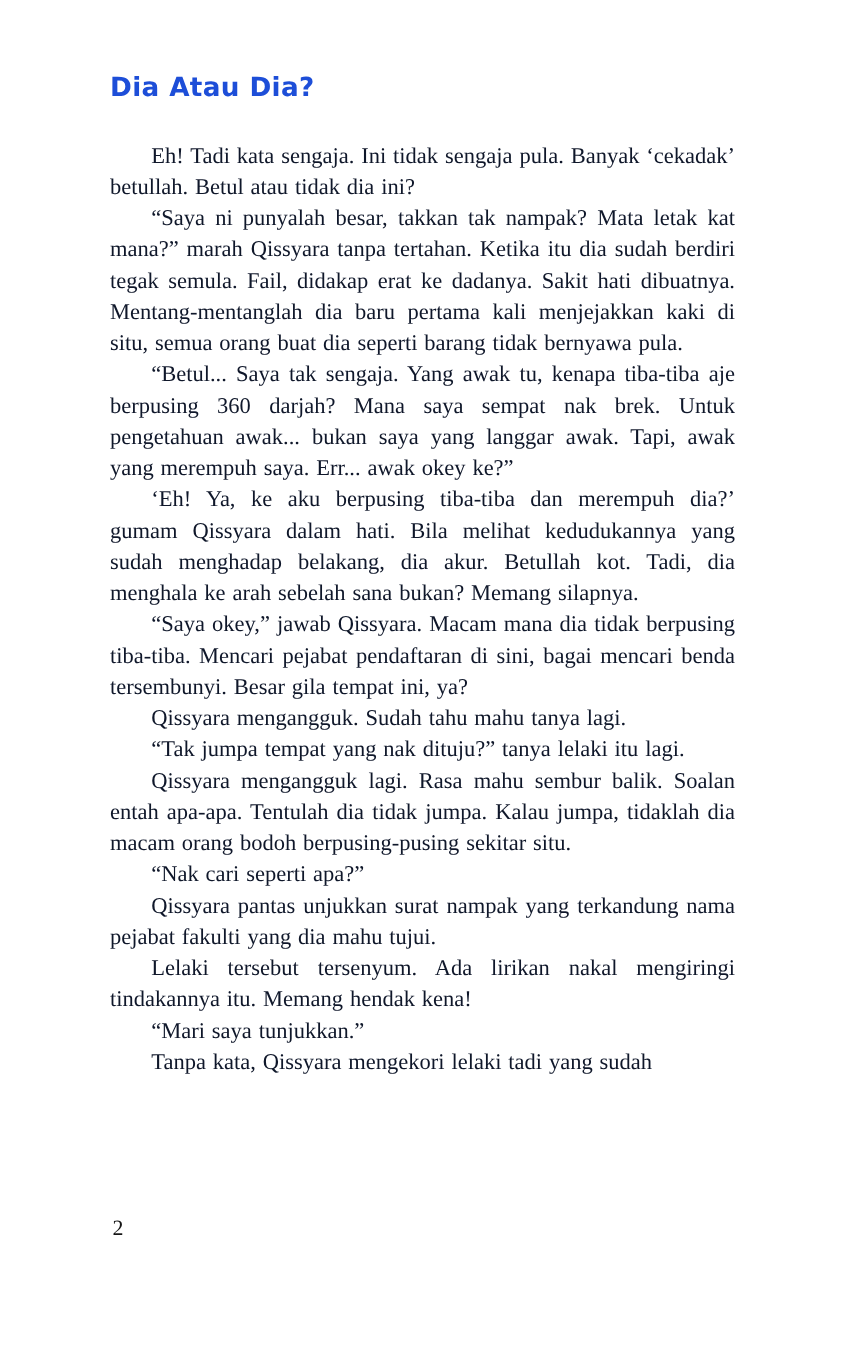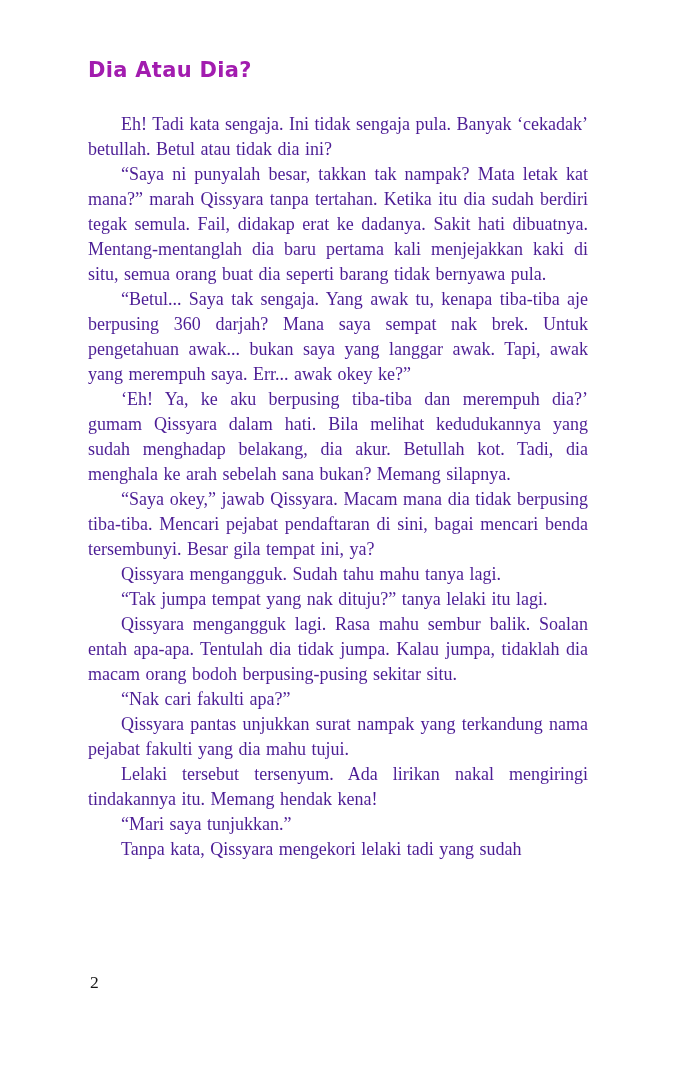--- a/index.html
+++ b/index.html
@@ -17,32 +17,32 @@
     color: #161616;
   }
   .chapter-title {
     position: absolute;
     left: 88px;
     top: 58px;
     font-family: "DejaVu Sans", sans-serif;
     font-weight: 800;
     font-size: 21px;
     letter-spacing: 0.3px;
-    color: #a21caf;
+    color: #1d4ed8;
     white-space: nowrap;
   }
   .body-text {
     position: absolute;
     left: 88px;
     top: 112px;
     width: 500px;
     font-size: 18px;
     line-height: 25px;
     text-align: justify;
-    color: #4c1d95;
+    color: #0f172a;
   }
   .body-text p {
     margin: 0;
     padding: 0;
     text-indent: 33px;
     word-spacing: 1px;
   }
   .page-number {
     position: absolute;
     left: 90px;
@@ -60,21 +60,21 @@
 
   <div class="body-text">
       <p>Eh! Tadi kata sengaja. Ini tidak sengaja pula. Banyak ‘cekadak’ betullah. Betul atau tidak dia ini?</p>
       <p>“Saya ni punyalah besar, takkan tak nampak? Mata letak kat mana?” marah Qissyara tanpa tertahan. Ketika itu dia sudah berdiri tegak semula. Fail, didakap erat ke dadanya. Sakit hati dibuatnya. Mentang-mentanglah dia baru pertama kali menjejakkan kaki di situ, semua orang buat dia seperti barang tidak bernyawa pula.</p>
       <p>“Betul... Saya tak sengaja. Yang awak tu, kenapa tiba-tiba aje berpusing 360 darjah? Mana saya sempat nak brek. Untuk pengetahuan awak... bukan saya yang langgar awak. Tapi, awak yang merempuh saya. Err... awak okey ke?”</p>
       <p>‘Eh! Ya, ke aku berpusing tiba-tiba dan merempuh dia?’ gumam Qissyara dalam hati. Bila melihat kedudukannya yang sudah menghadap belakang, dia akur. Betullah kot. Tadi, dia menghala ke arah sebelah sana bukan? Memang silapnya.</p>
       <p>“Saya okey,” jawab Qissyara. Macam mana dia tidak berpusing tiba-tiba. Mencari pejabat pendaftaran di sini, bagai mencari benda tersembunyi. Besar gila tempat ini, ya?</p>
       <p>Qissyara mengangguk. Sudah tahu mahu tanya lagi.</p>
       <p>“Tak jumpa tempat yang nak dituju?” tanya lelaki itu lagi.</p>
       <p>Qissyara mengangguk lagi. Rasa mahu sembur balik. Soalan entah apa-apa. Tentulah dia tidak jumpa. Kalau jumpa, tidaklah dia macam orang bodoh berpusing-pusing sekitar situ.</p>
-      <p>“Nak cari fakulti apa?”</p>
+      <p>“Nak cari seperti apa?”</p>
       <p>Qissyara pantas unjukkan surat nampak yang terkandung nama pejabat fakulti yang dia mahu tujui.</p>
       <p>Lelaki tersebut tersenyum. Ada lirikan nakal mengiringi tindakannya itu. Memang hendak kena!</p>
       <p>“Mari saya tunjukkan.”</p>
       <p>Tanpa kata, Qissyara mengekori lelaki tadi yang sudah</p>
     </div>
 
   <div class="page-number">2</div>
 
 </div>
 

